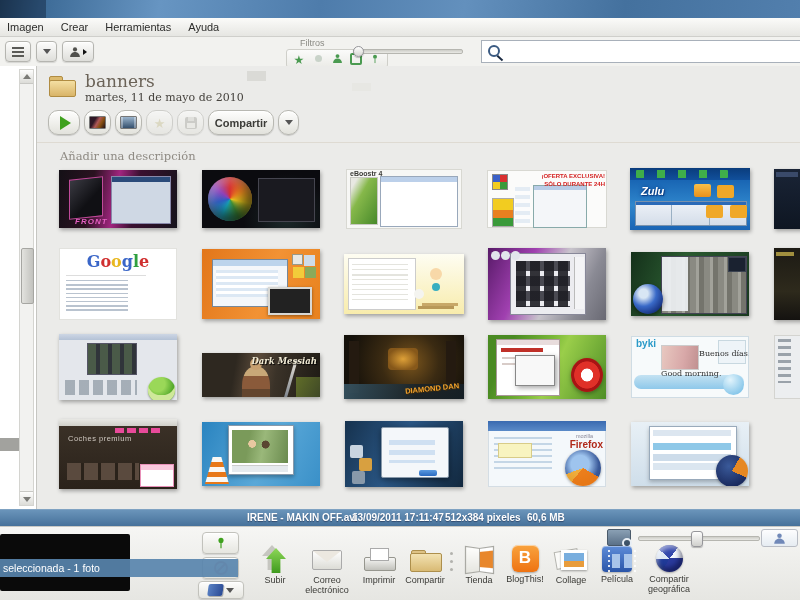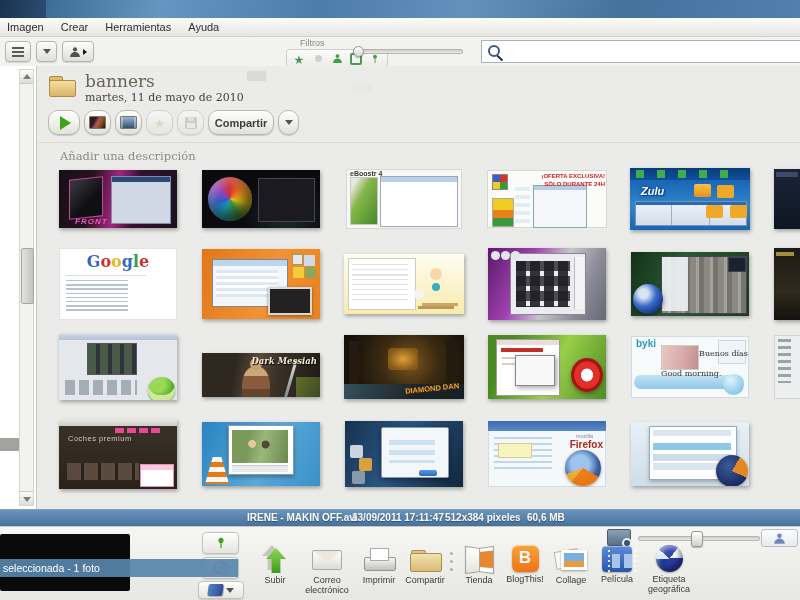--- a/index.html
+++ b/index.html
@@ -609,17 +609,17 @@
         <div class="action">
           <i class="ic ic-collage"></i>
           <span class="alabel">Collage</span>
         </div>
         <div class="action">
           <i class="ic ic-movie2"></i>
           <span class="alabel">Película</span>
         </div>
         <div class="action">
           <i class="ic ic-geotag"></i>
-          <span class="alabel">Etiqueta geográfica</span>
+          <span class="alabel">Compartir geográfica</span>
         </div>
       </div>
   </div>
 </div>
 
 </body></html>

